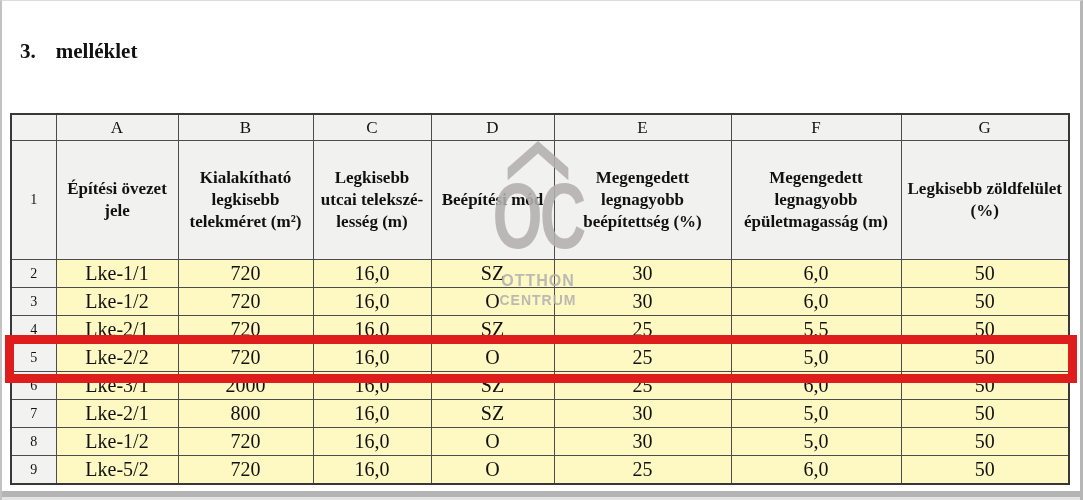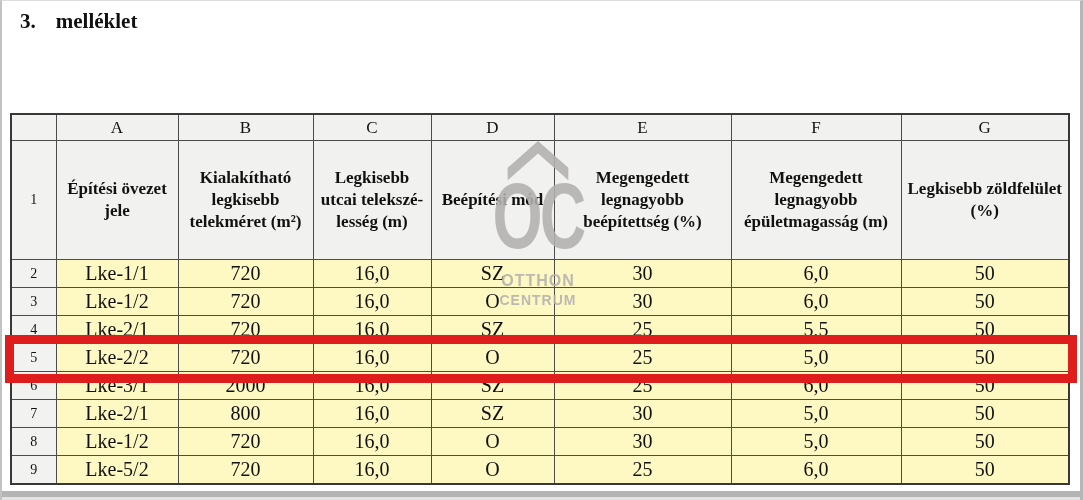--- a/index.html
+++ b/index.html
@@ -20,21 +20,21 @@
   .bottom-shadow {
     position:absolute; left:2px; right:3px; bottom:3px; height:6px;
     background:#b4b4b4; z-index:29;
   }
   .bottom-light {
     position:absolute; left:0; right:0; bottom:0; height:3px;
     background:#e3e3e3; z-index:28;
   }
 
   
-  .titles { padding:9px 0 0 20px; }
+  .titles { padding:9px 0 0 20px;margin-top:30px; }
   .title-line1 { font-size:21px; font-weight:bold; }
   .title-line1 .gap { margin-left:20px; }
   .title-line2 { font-size:21px; font-weight:bold; margin-top:3px; }
   .table-title {
     font-size:20px; font-weight:bold;
     text-align:center; padding-left:218px; margin-top:9px;
     white-space:nowrap;
   }
 
   

